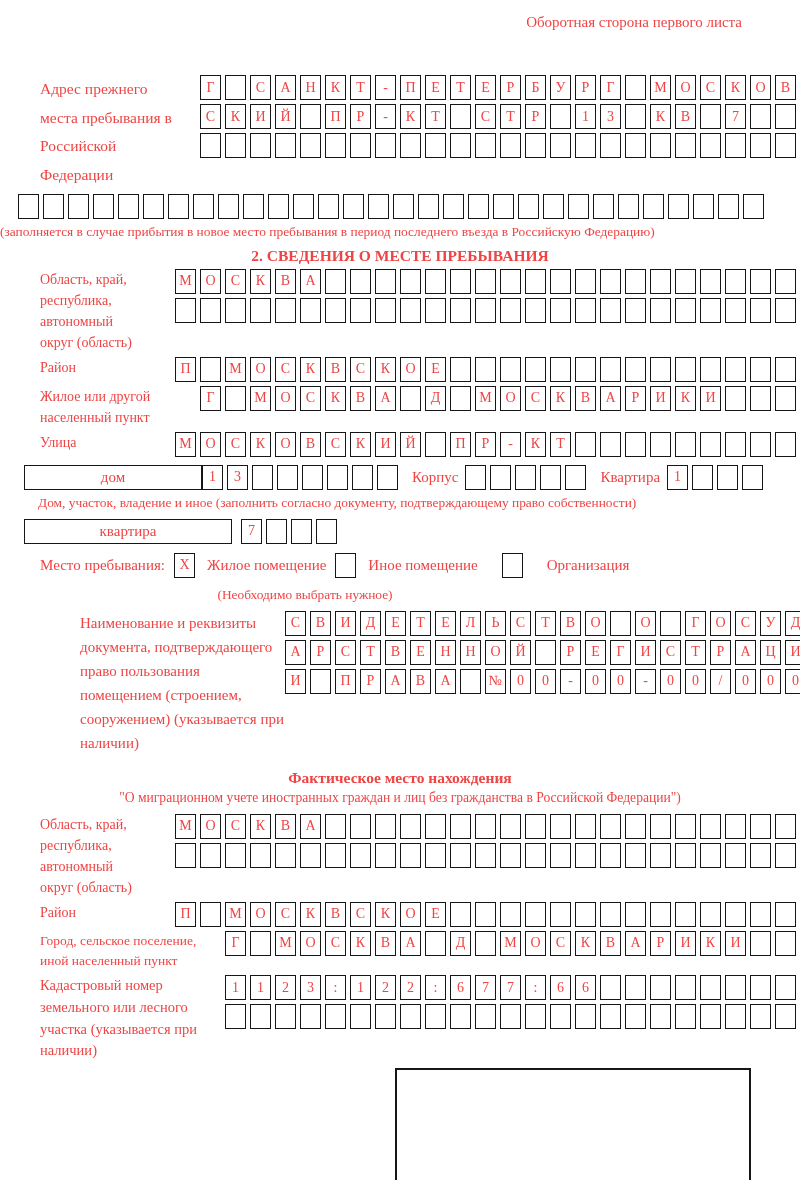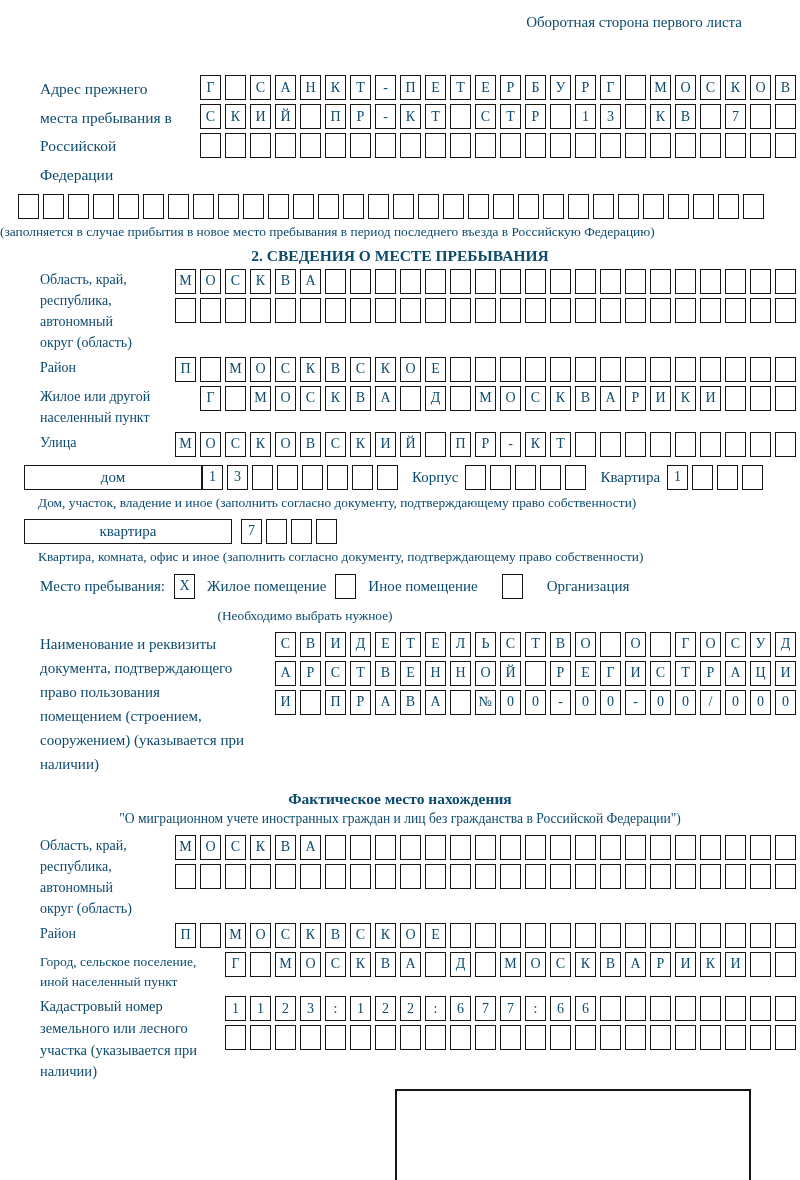--- a/index.html
+++ b/index.html
@@ -1,20 +1,20 @@
 <!DOCTYPE html>
 <html lang="ru"><head>
 <meta charset="utf-8">
 <style>
   html,body{margin:0;padding:0;background:#ffffff;}
   .page{
     width:800px;height:1180px;box-sizing:border-box;
     padding:14px 0 15px 0;position:relative;overflow:hidden;
     font-family:"Liberation Serif","DejaVu Serif",serif;
-    color:#0c4a6e;background:#fff;
+    color:#ef4444;background:#fff;
   }
   .hdr-note{ text-align:right;padding-right:58px;font-size:15px; }
 
   
   .cellrow{display:flex;gap:4px;}
   .cell{
     width:19px;height:23px;border:1.5px solid #161616;background:#fff;
     display:flex;align-items:center;justify-content:center;
     font-size:14px;line-height:1;flex:0 0 auto;
   }
@@ -377,34 +377,33 @@
 
   <div class="inline-row">
     <div class="wide-box kv">квартира</div>
     <div class="cellrow">
         <span class="cell">7</span>
         <span class="cell"></span>
         <span class="cell"></span>
         <span class="cell"></span>
       </div>
   </div>
-  <div class="small-note">Квартира, комната, офис и иное (заполнить согласно документу, подтверждающему право собственности)</div>
 
   <div class="res-row">
     <span>Место пребывания:</span>
     <span class="cell">X</span>
     <span>Жилое помещение</span>
     <span class="cell"></span>
     <span>Иное помещение</span>
     <span class="cell" style="margin-left:24px;margin-right:24px;"></span>
     <span>Организация</span>
   </div>
   <div class="res-note">(Необходимо выбрать нужное)</div>
 
-  <div class="frow" style="margin-top:8px;">
+  <div class="frow" style="margin-top:8px;margin-left:40px;">
     <div class="flabel w205" style="font-size:15px;line-height:1.6;">Наименование и реквизиты документа, подтверждающего право пользования помещением (строением, сооружением) (указывается при наличии)</div>
     <div class="fgrid">
       <div class="cellrow">
           <span class="cell">С</span>
           <span class="cell">В</span>
           <span class="cell">И</span>
           <span class="cell">Д</span>
           <span class="cell">Е</span>
           <span class="cell">Т</span>
           <span class="cell">Е</span>

